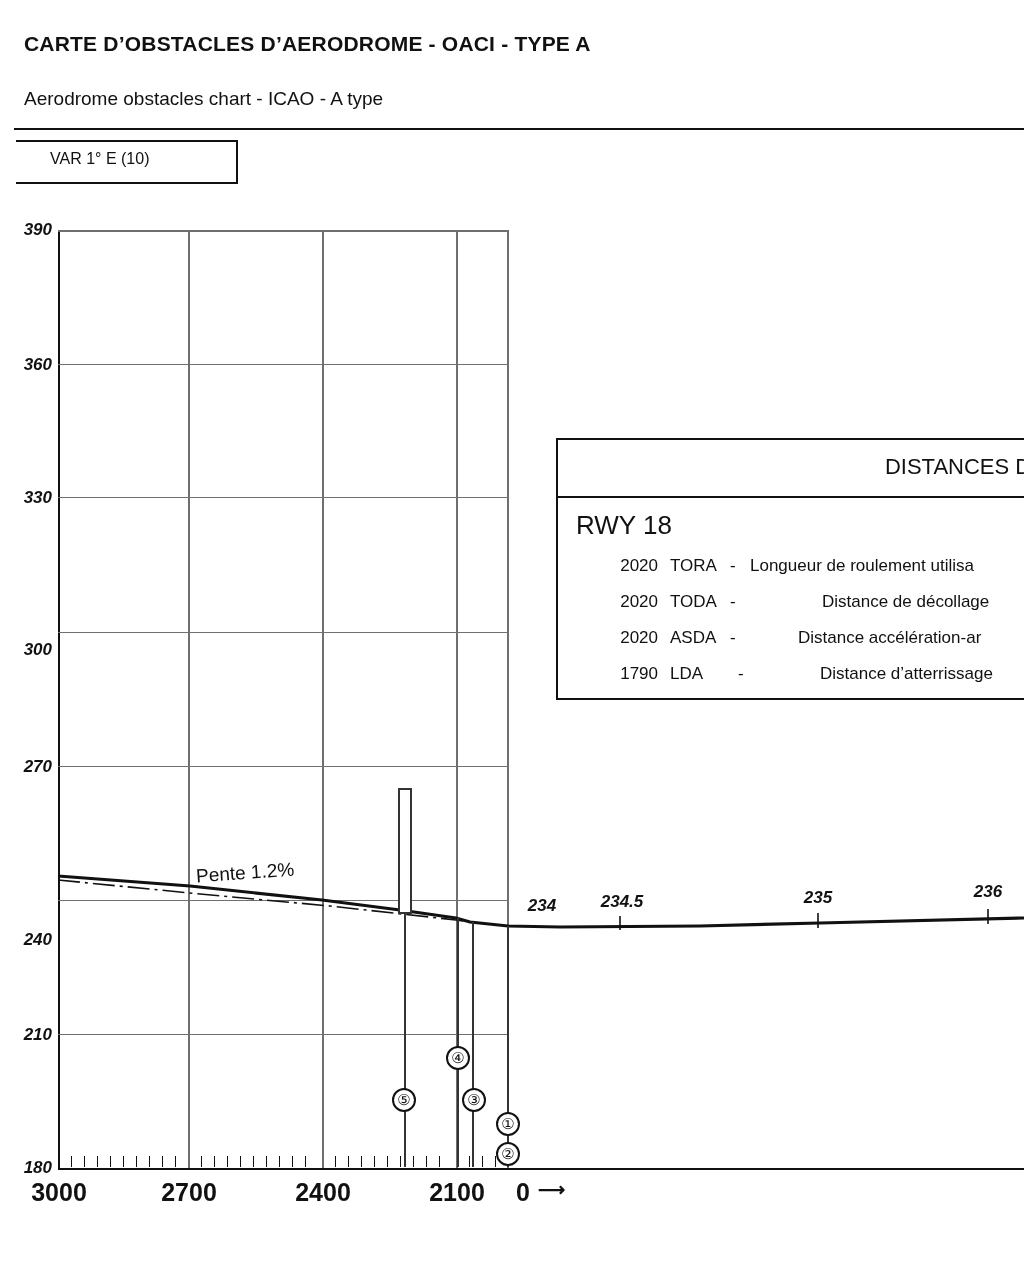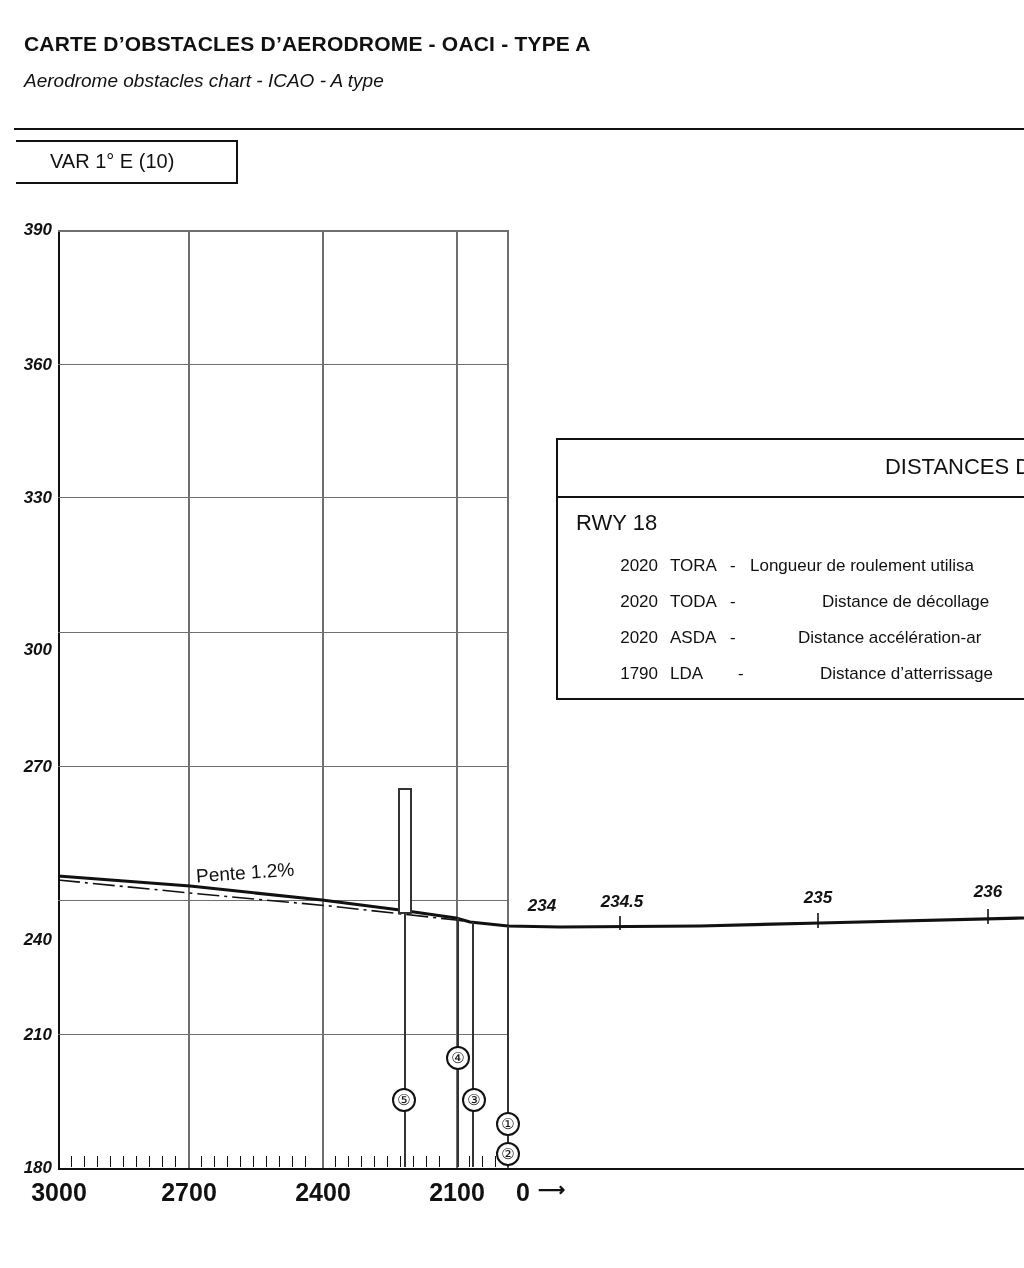--- a/index.html
+++ b/index.html
@@ -25,23 +25,22 @@
   #title-main {
     position: absolute;
     left: 24px; top: 32px;
     font-size: 21px;
     font-weight: bold;
     letter-spacing: 0.2px;
     white-space: nowrap;
   }
   #title-sub {
     position: absolute;
-    left: 24px; top: 70px;
+    left: 24px; top: 88px;
     font-size: 19px;
-    font-style: italic;
     white-space: nowrap;
   }
   #header-rule {
     position: absolute;
     left: 14px; top: 128px;
     width: 1010px;
     height: 2px;
     background: #111;
   }
   #var-box {
@@ -49,21 +48,21 @@
     left: 16px; top: 140px;
     width: 222px;
     height: 44px;
     border: 2px solid #111;
     border-left: none;
     box-sizing: border-box;
   }
   #var-text {
     position: absolute;
     left: 50px; top: 150px;
-    font-size: 20px;
+    font-size: 16px;
     white-space: nowrap;
   }
 
   
   #chart {
     position: absolute;
     left: 0; top: 200px;
     width: 1024px;
     height: 1010px;
   }
@@ -161,21 +160,21 @@
   }
   #dd-title {
     position: absolute;
     right: 0px; top: 14px;
     font-size: 22px;
     white-space: nowrap;
   }
   #dd-rwy {
     position: absolute;
     left: 18px; top: 70px;
-    font-size: 22px;
+    font-size: 26px;
     white-space: nowrap;
     text-align: right;
   }
   .dd-row {
     position: absolute;
     height: 28px;
     font-size: 17px;
     white-space: nowrap;
   }
   .dd-val {

